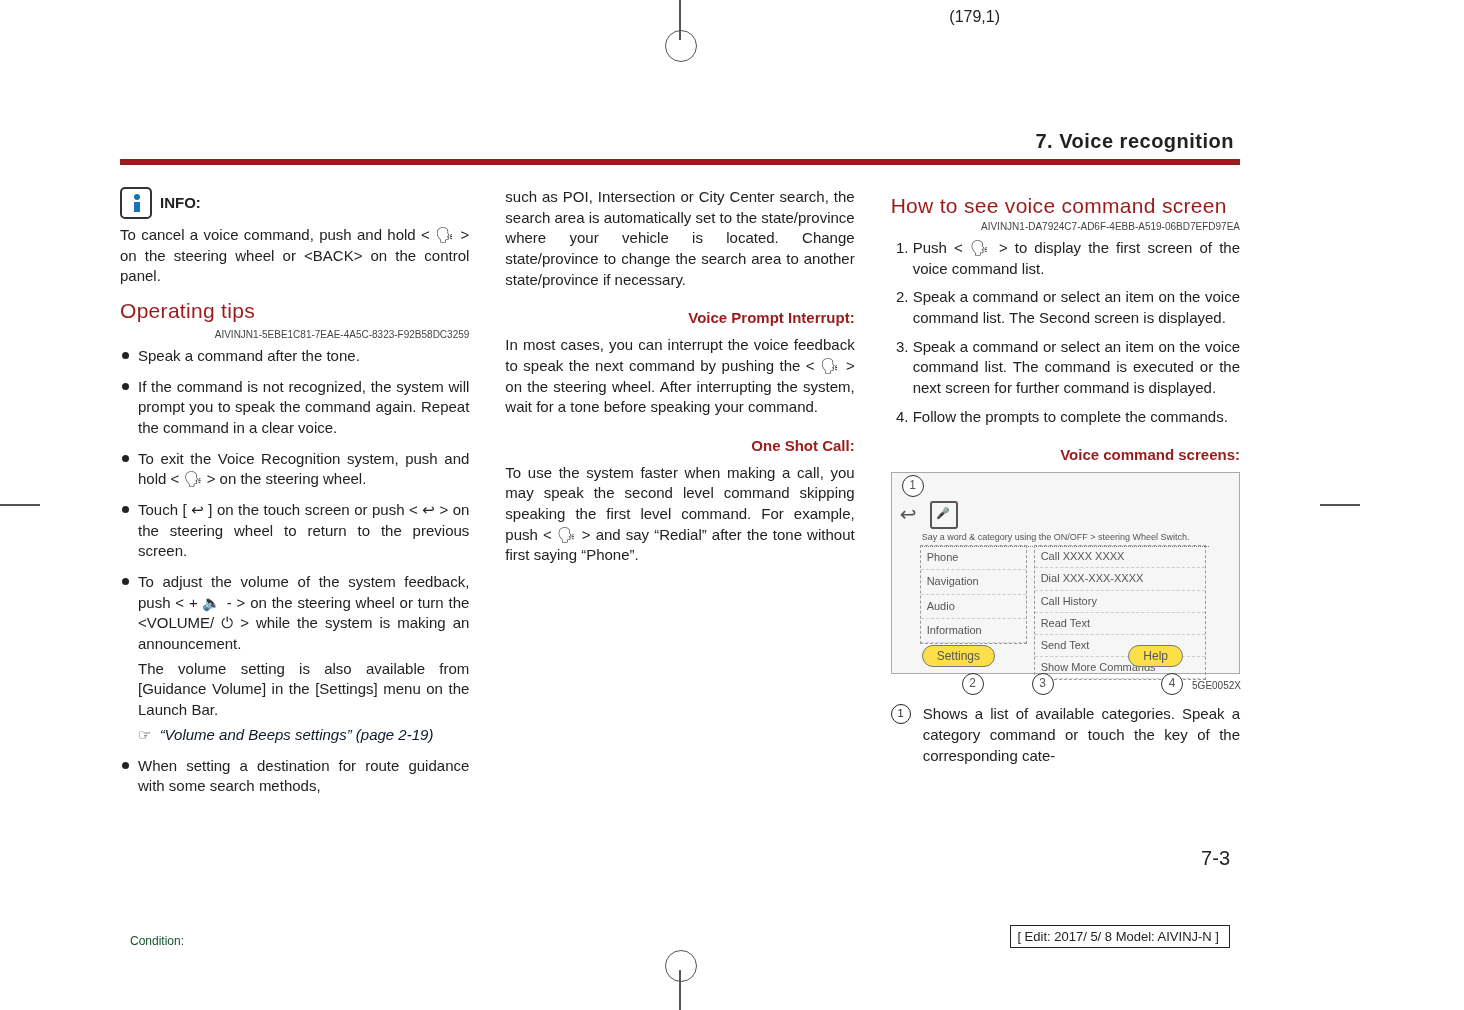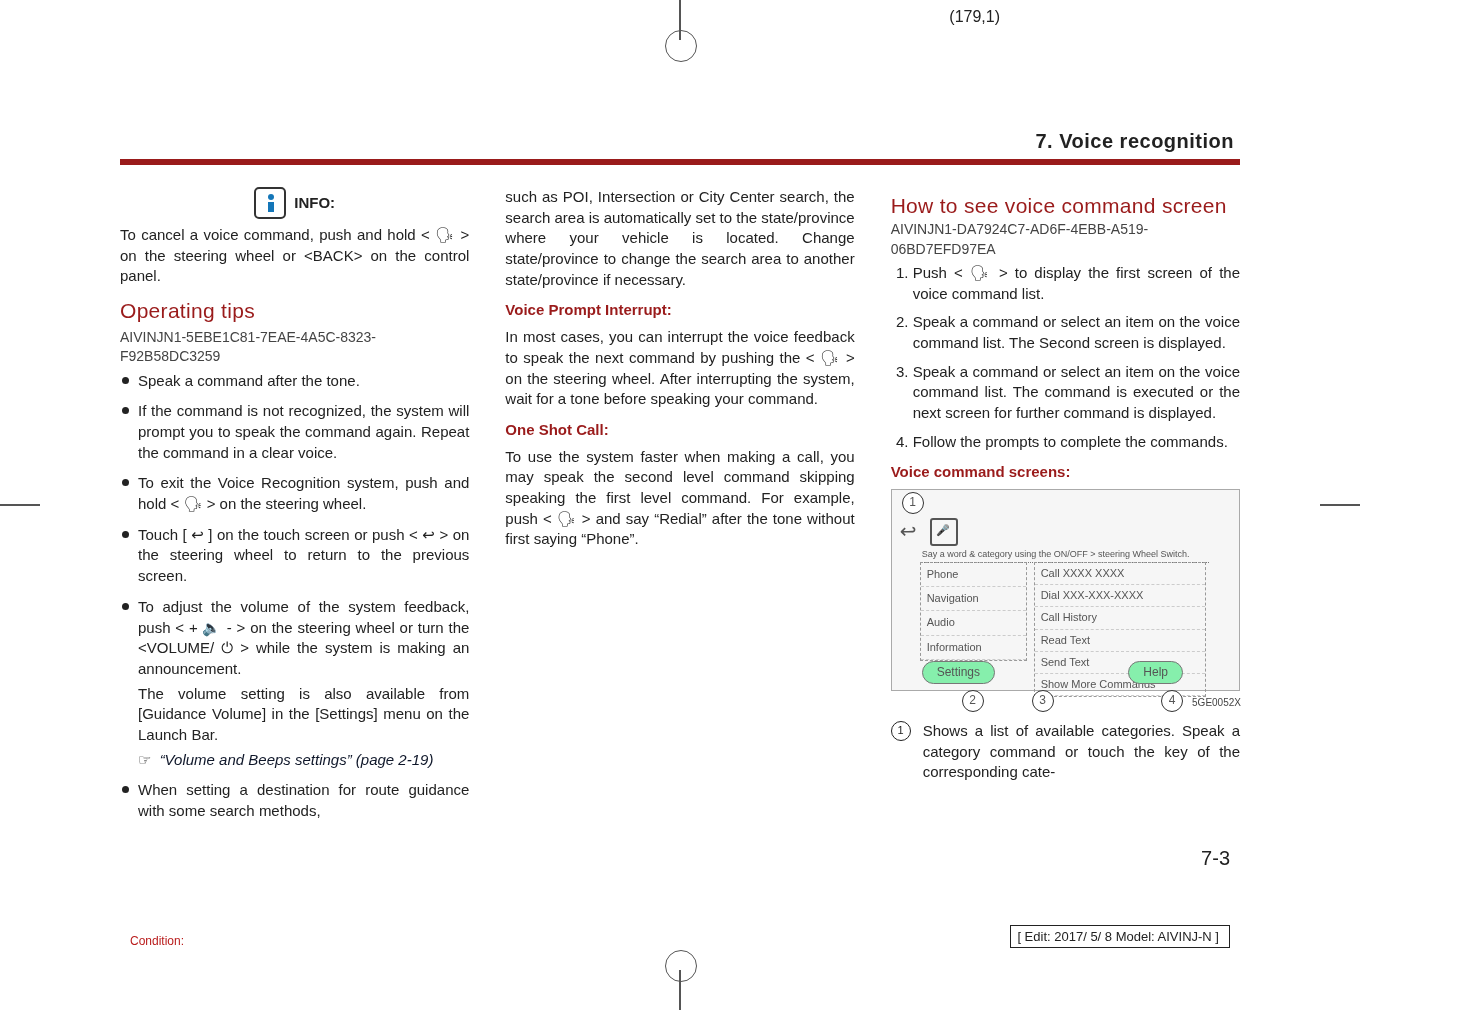--- a/index.html
+++ b/index.html
@@ -25,70 +25,70 @@
     margin-bottom: 6px;
     padding-right: 6px;
     letter-spacing: .5px;
   }
   .red-rule { height:6px; background:#9a1b1b; margin-bottom:22px; }
   .cols {
     display: flex;
     gap: 36px;
   }
   .col { flex: 1; font-size: 15px; line-height: 1.38; }
-  .info-head { display:flex; align-items:center; gap:8px; margin-bottom:6px;justify-content:center; }
+  .info-head { display:flex; align-items:center; gap:8px; margin-bottom:6px; }
   .info-box {
     width:28px; height:28px; border:2px solid #333; border-radius:5px;
     display:flex; align-items:center; justify-content:center;
   }
   .info-i {
     width:10px; height:18px; position:relative;
   }
   .info-i::before{
     content:""; position:absolute; top:0; left:3px; width:6px; height:6px; background:#1476b8; border-radius:50%;
   }
   .info-i::after{
     content:""; position:absolute; top:8px; left:3px; width:6px; height:10px; background:#1476b8;
   }
   .info-label { font-weight:bold; font-size:15px; }
   .para { margin:0 0 10px 0; text-align:justify; }
   .h-red { color:#9a1b1b; font-size:21px; margin:6px 0 2px 0; font-weight:normal; letter-spacing:.3px; }
-  .tiny-id { font-size:14px; color:#444; margin:0 0 4px 0; text-align:left; }
+  .tiny-id { font-size:10px; color:#444; margin:0 0 4px 0; text-align:right; }
   ul.bullets { list-style:none; padding:0 0 0 18px; margin:0; }
   ul.bullets > li { position:relative; margin:0 0 10px 0; text-align:justify; }
   ul.bullets > li::before {
     content:""; position:absolute; left:-16px; top:6px; width:7px; height:7px; background:#222; border-radius:50%;
   }
   .sub { margin-top:4px; }
   .link { color:#0f172a; font-style:italic; }
   .point-icon { font-size:15px; margin-right:4px; }
-  .red-sub { color:#9a1b1b; font-weight:bold; font-size:15px; margin:10px 0 6px 0; }
+  .red-sub { color:#9a1b1b; font-weight:bold; font-size:15px; margin:18px 0 6px 0;text-align:right; }
   ol.steps { padding-left:22px; margin:0; }
   ol.steps li { margin-bottom:8px; text-align:justify; }
   .screenshot {
     border:1px solid #aaa; height:200px; margin:6px 0 2px 0; position:relative;
     background:#f6f6f6; font-size:11px; color:#555;
   }
   .ss-top { position:absolute; top:2px; left:10px; width:20px; height:20px; border:1.5px solid #333; border-radius:50%; text-align:center; line-height:18px; font-size:12px; background:#fff; }
   .ss-back { position:absolute; top:28px; left:8px; font-size:20px; }
   .ss-speak { position:absolute; top:28px; left:38px; width:24px; height:24px; border:2px solid #555; text-align:center; line-height:20px; border-radius:3px; }
   .ss-caption { position:absolute; top:58px; left:30px; right:30px; border-bottom:1px dotted #777; padding-bottom:2px; font-size:9px; }
   .ss-left { position:absolute; top:72px; left:28px; width:105px; border:1px dashed #999; }
   .ss-left div { padding:4px 6px; border-bottom:1px dashed #ccc; }
   .ss-right { position:absolute; top:72px; left:142px; width:170px; border:1px dashed #999; }
   .ss-right div { padding:3px 6px; border-bottom:1px dashed #ccc; }
-  .ss-btn { position:absolute; bottom:6px; border:1px solid #777; border-radius:14px; padding:2px 14px; background:#86efac; font-size:12px; }
+  .ss-btn { position:absolute; bottom:6px; border:1px solid #777; border-radius:14px; padding:2px 14px; background:#fde047; font-size:12px; }
   .ss-btn.settings { left:30px; }
   .ss-btn.help { right:56px; }
   .ss-callout { position:absolute; width:20px; height:20px; border:1.5px solid #333; border-radius:50%; text-align:center; line-height:18px; font-size:12px; background:#fff; bottom:-22px; }
   .ss-label { position:absolute; bottom:-20px; right:-2px; font-size:10px; color:#444; }
   .callout-line { display:flex; gap:12px; align-items:flex-start; margin-top:30px; }
   .circ { width:18px; height:18px; border:1.2px solid #222; border-radius:50%; font-size:11px; text-align:center; line-height:17px; flex:0 0 18px; }
   .pg-num { position:absolute; right:130px; bottom:140px; font-size:20px; }
-  .footer-left { position:absolute; left:130px; bottom:62px; font-size:12px; color:#b91c1c; }
+  .footer-left { position:absolute; left:130px; bottom:62px; font-size:12px; color:#14532d; }
   .footer-right { position:absolute; right:130px; bottom:62px; font-size:13px; border:1px solid #222; padding:3px 10px 3px 6px; }
   .cropmark { position:absolute; width:40px; height:40px; }
   .cropmark::before, .cropmark::after { content:""; position:absolute; background:#555; }
   .crop-top { left:50%; top:0; transform:translateX(-50%); }
   .crop-top::before{ left:19px; top:0; width:2px; height:40px; }
   .crop-top::after{ left:5px; top:30px; width:30px; height:30px; border:1px solid #555; border-radius:50%; background:transparent; }
   .crop-bot { left:50%; bottom:0; transform:translateX(-50%); }
   .crop-bot::before{ left:19px; top:0; width:2px; height:40px; }
   .crop-bot::after{ left:5px; top:-20px; width:30px; height:30px; border:1px solid #555; border-radius:50%; background:transparent; }
   .crop-left { left:0; top:50%; transform:translateY(-50%); }

